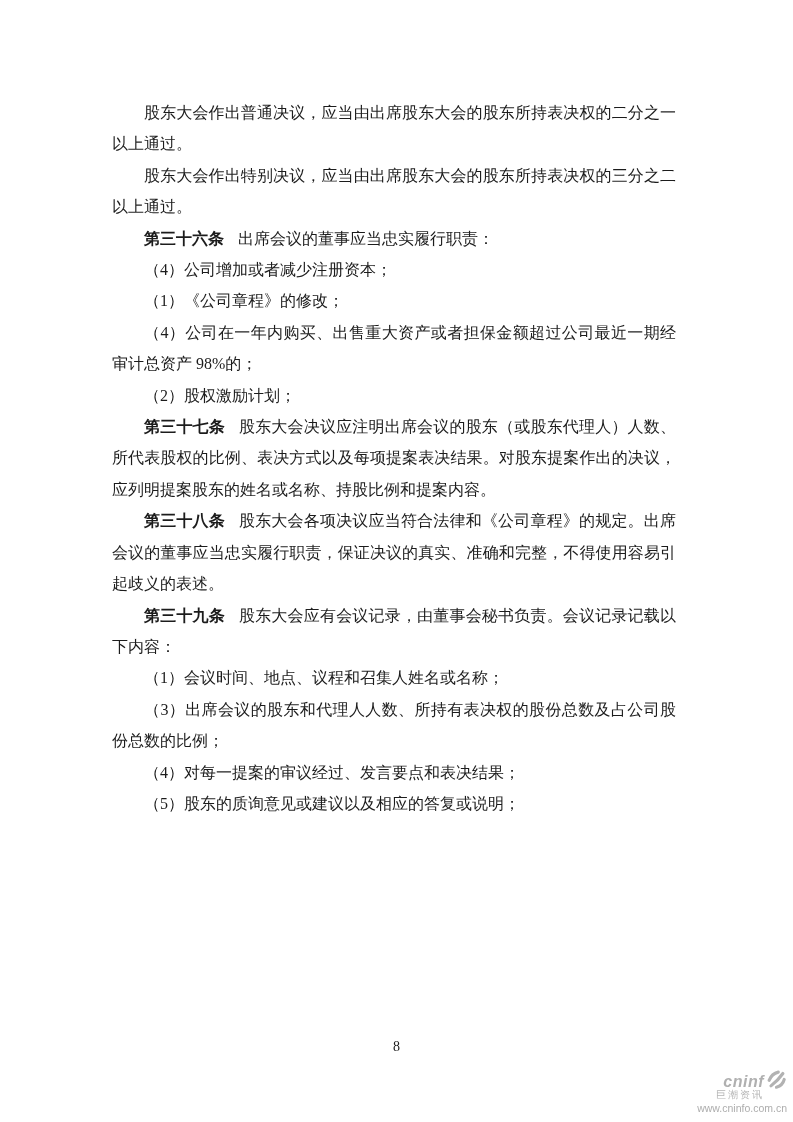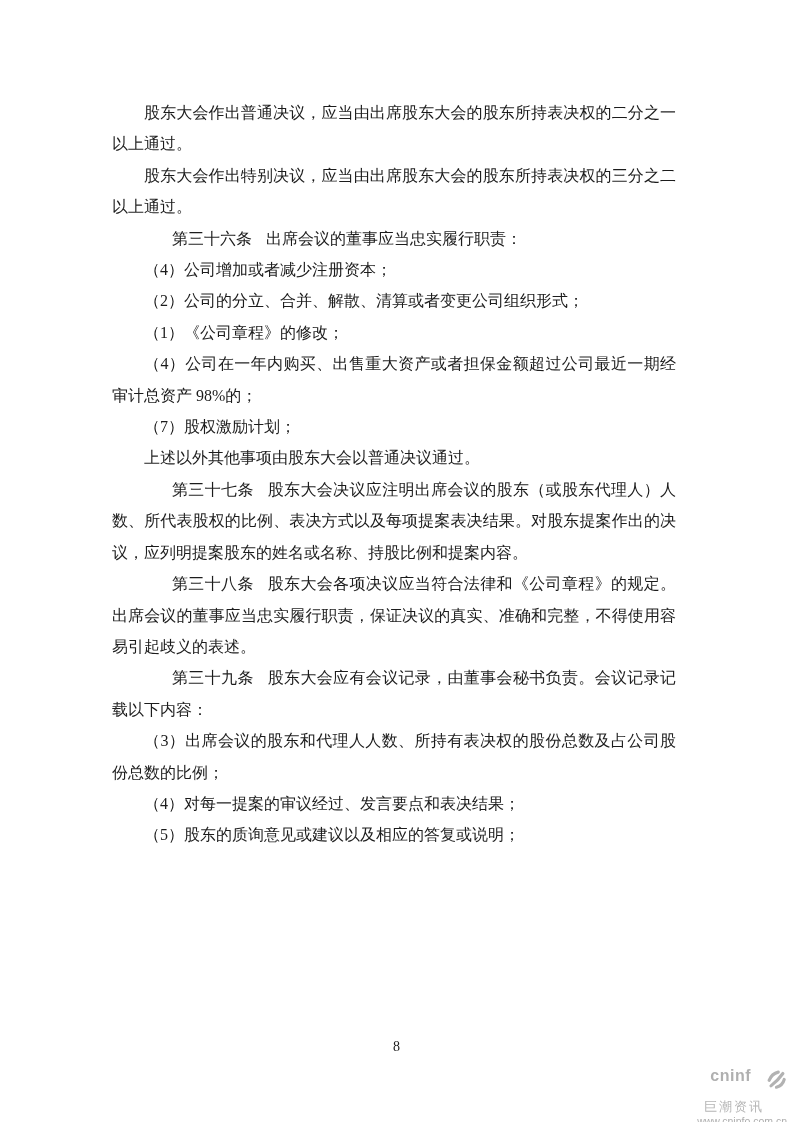--- a/index.html
+++ b/index.html
@@ -8,40 +8,40 @@
     background: #ffffff;
   }
   .page {
     position: relative;
     width: 793px;
     height: 1122px;
     background: #ffffff;
     overflow: hidden;
     font-family: "Liberation Serif", "DejaVu Serif", serif;
     color: #1c1c1c;
+    border-radius: 25px;
   }
   .content {
     position: absolute;
     left: 112px;
     top: 97px;
     width: 564px;
   }
   .para {
     margin: 0;
     font-size: 16px;
     line-height: 31.4px;
     text-align: justify;
     text-justify: inter-ideograph;
     text-indent: 2em;
     word-break: break-all;
   }
   .para .lead {
-    font-weight: normal;
+    font-weight: bold;
     margin-right: 14px;
-    margin-left: 28px;
   }
   .page-number {
     position: absolute;
     left: 0;
     right: 0;
     top: 1039px;
     text-align: center;
     font-size: 14px;
     color: #1c1c1c;
   }
@@ -49,39 +49,40 @@
     position: absolute;
     right: 6px;
     top: 1068px;
     text-align: right;
     font-family: "Liberation Sans", "DejaVu Sans", sans-serif;
     color: #b2b2b2;
     line-height: 1;
   }
   .logo-row {
     display: flex;
-    align-items: flex-start;
+    align-items: flex-end;
     justify-content: flex-end;
-    gap: 14px;
+    gap: 1px;
+    font-style: italic;
   }
   .logo-wordmark {
     font-weight: bold;
     font-size: 16px;
     letter-spacing: 0.5px;
     color: #b0b0b0;
   }
   .logo-icon {
     display: inline-block;
     width: 22px;
     height: 22px;
   }
   .logo-cn {
-    font-size: 13px;
+    font-size: 10px;
     letter-spacing: 2px;
-    margin-top: 10px;
+    margin-top: 0;
     margin-right: 23px;
     color: #b5b5b5;
   }
   .logo-url {
     font-size: 10.5px;
     margin-top: 3px;
     color: #adadad;
   }
 </style>
 </head>
@@ -91,37 +92,36 @@
 
   <div class="content" id="paragraphs">
   <p class="para"><span class="ptext">股东大会作出普通决议，应当由出席股东大会的股东所持表决权的二分之一以上通过。</span></p>
 
   <p class="para"><span class="ptext">股东大会作出特别决议，应当由出席股东大会的股东所持表决权的三分之二以上通过。</span></p>
 
   <p class="para"><b class="lead">第三十六条</b><span class="ptext">出席会议的董事应当忠实履行职责：</span></p>
 
   <p class="para"><span class="ptext">（4）公司增加或者减少注册资本；</span></p>
 
-  <p class="para"><span class="ptext">（2）公司的分立、合并、解散、清算或者变更公司组织形式；</span></p>
 
   <p class="para"><span class="ptext">（1）《公司章程》的修改；</span></p>
 
   <p class="para"><span class="ptext">（4）公司在一年内购买、出售重大资产或者担保金额超过公司最近一期经审计总资产 98%的；</span></p>
 
-  <p class="para"><span class="ptext">（7）股权激励计划；</span></p>
+  <p class="para"><span class="ptext">（2）股权激励计划；</span></p>
 
 
-  <p class="para"><span class="ptext">上述以外其他事项由股东大会以普通决议通过。</span></p>
 
   <p class="para"><b class="lead">第三十七条</b><span class="ptext">股东大会决议应注明出席会议的股东（或股东代理人）人数、所代表股权的比例、表决方式以及每项提案表决结果。对股东提案作出的决议，应列明提案股东的姓名或名称、持股比例和提案内容。</span></p>
 
   <p class="para"><b class="lead">第三十八条</b><span class="ptext">股东大会各项决议应当符合法律和《公司章程》的规定。出席会议的董事应当忠实履行职责，保证决议的真实、准确和完整，不得使用容易引起歧义的表述。</span></p>
 
   <p class="para"><b class="lead">第三十九条</b><span class="ptext">股东大会应有会议记录，由董事会秘书负责。会议记录记载以下内容：</span></p>
 
+  <p class="para"><span class="ptext">（1）会议时间、地点、议程和召集人姓名或名称；</span></p>
 
 
   <p class="para"><span class="ptext">（3）出席会议的股东和代理人人数、所持有表决权的股份总数及占公司股份总数的比例；</span></p>
 
   <p class="para"><span class="ptext">（4）对每一提案的审议经过、发言要点和表决结果；</span></p>
 
   <p class="para"><span class="ptext">（5）股东的质询意见或建议以及相应的答复或说明；</span></p>
 </div>
 
   <div class="page-number">8</div>

